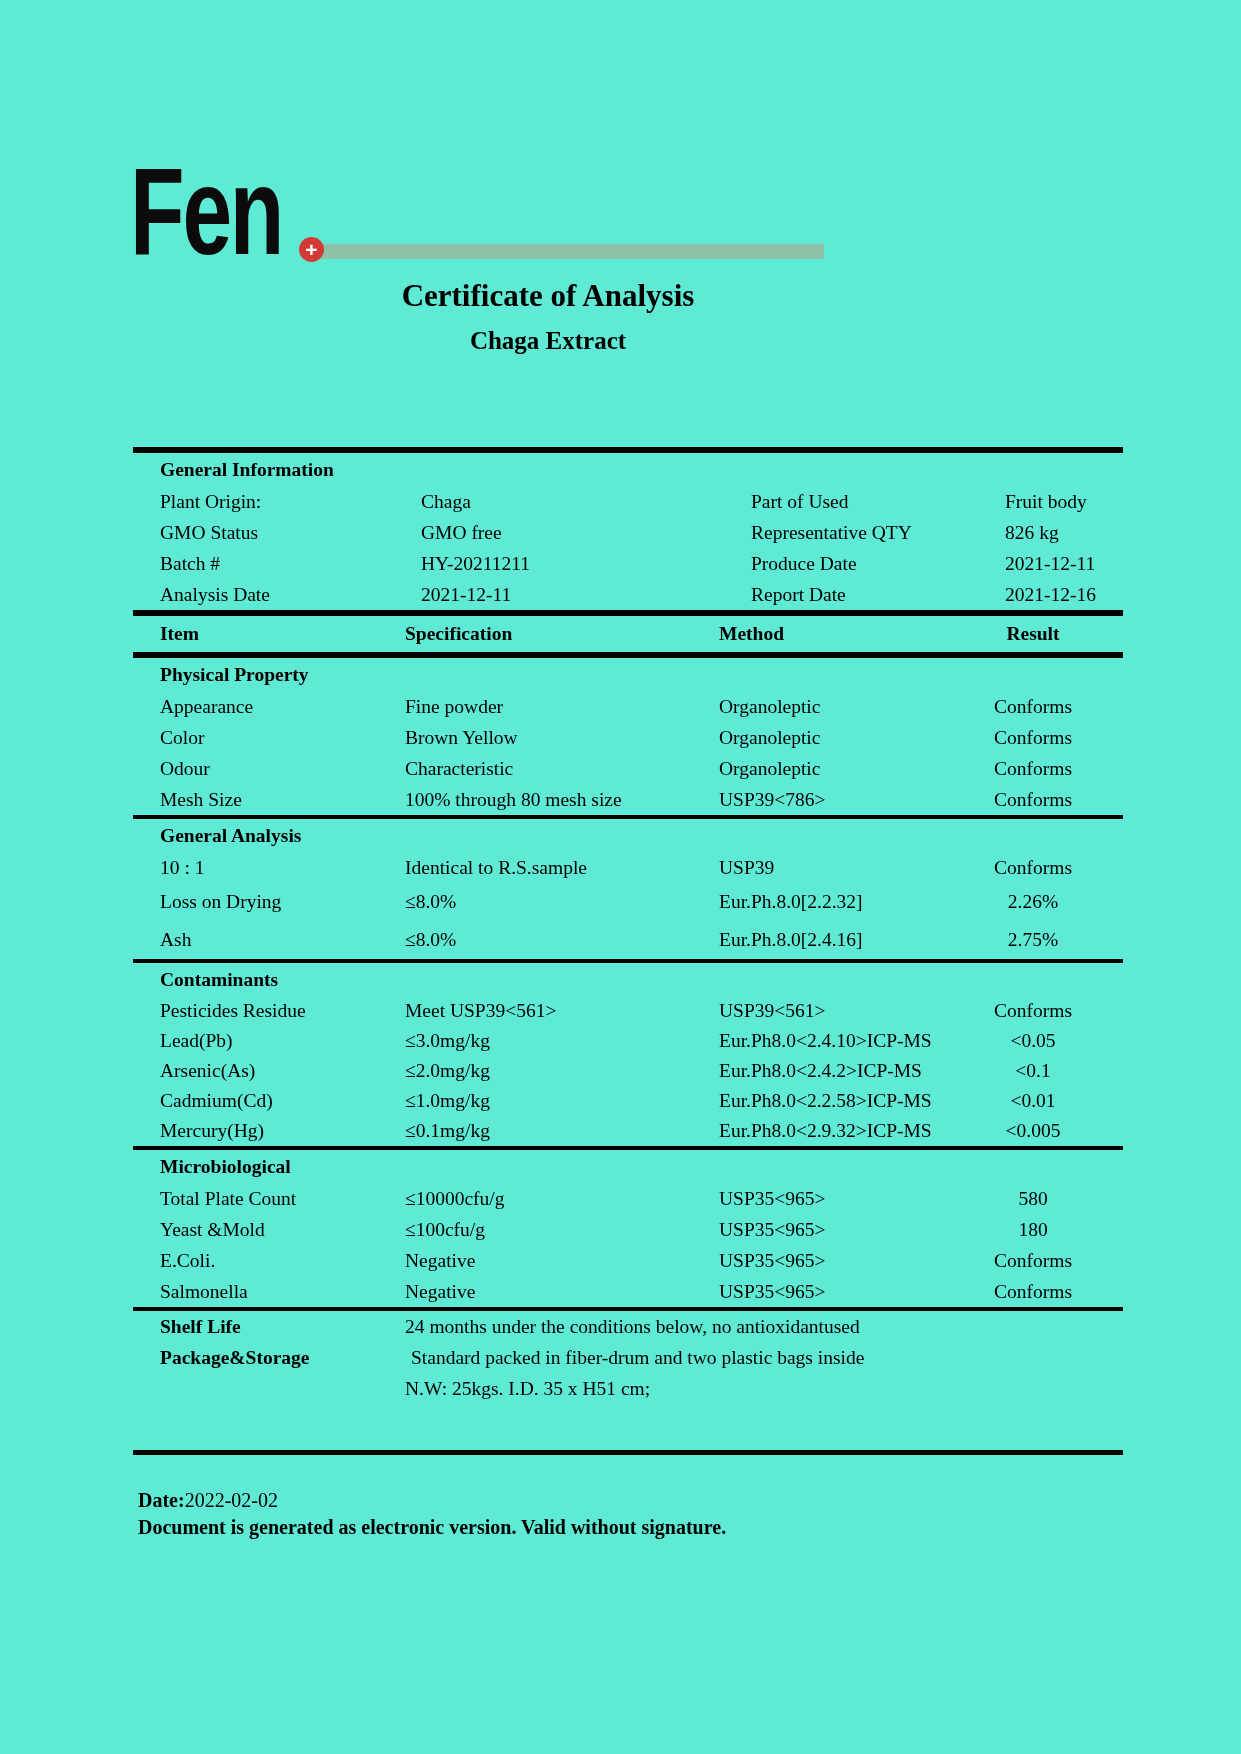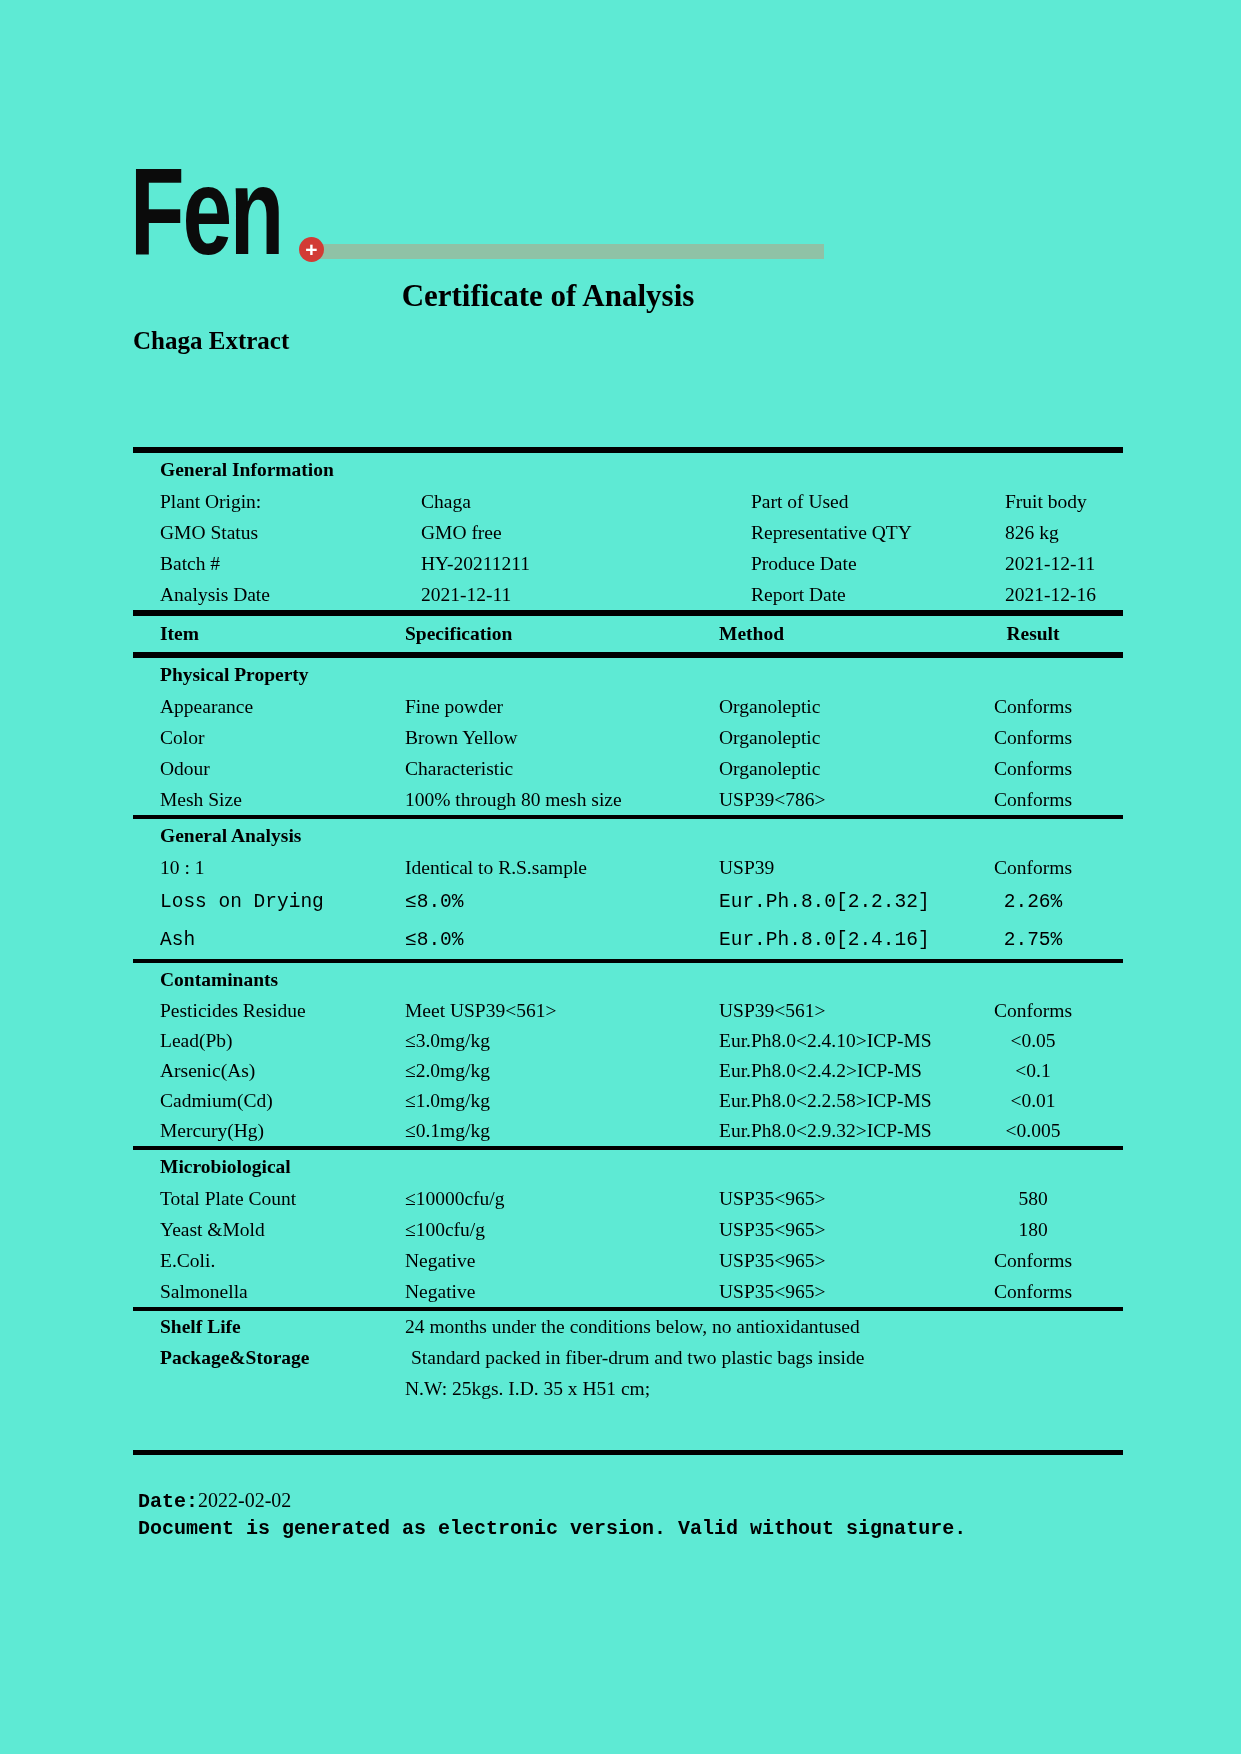--- a/index.html
+++ b/index.html
@@ -28,40 +28,40 @@
     position:absolute;left:299px;top:237px;
     width:25px;height:25px;border-radius:50%;
     display:flex;align-items:center;justify-content:center;
     color:#fff;
     font-family:"Liberation Sans",sans-serif;
     font-weight:700;font-size:21px;line-height:1;
   }
   
   .title-wrap{position:absolute;left:133px;top:278px;width:830px;text-align:center;}
   .doc-title{font-size:31px;font-weight:700;}
-  .sub-wrap{position:absolute;left:133px;top:327px;width:830px;}
+  .sub-wrap{position:absolute;left:133px;top:327px;width:830px;text-align:center;}
   .doc-subtitle{font-size:25px;font-weight:700;}
   
   .coa{position:absolute;left:133px;top:447px;width:990px;font-size:19.5px;}
   .rule{height:6px;background:#000;}
   .rule.thin{height:4px;}
   .sec-heading{font-weight:700;line-height:33px;padding-left:27px;}
   .gi-row{display:grid;grid-template-columns:245px 314px 238px auto;padding-left:27px;line-height:31px;gap:16px;}
   .head-row{display:grid;grid-template-columns:245px 314px 224px 180px;padding-left:27px;line-height:36px;font-weight:700;}
   .data-row{display:grid;grid-template-columns:245px 314px 224px 180px;padding-left:27px;line-height:31px;}
   .data-row.short{line-height:30px;}
-  .data-row.tall{line-height:38px;font-family:Liberation Mono, monospace;}
+  .data-row.tall{line-height:38px;}
   .res{text-align:center;}
   .storage-row{display:grid;grid-template-columns:245px auto;padding-left:27px;line-height:31px;}
   .storage-row .lbl{font-weight:700;}
   .storage-row .val2{padding-left:6px;}
   .spacer{height:46px;}
   
   .footer{position:absolute;left:138px;top:1487px;font-size:20px;line-height:27px;}
-  .footer .bold{font-weight:700;font-family:Liberation Mono, monospace;}
+  .footer .bold{font-weight:700;}
   .footer .date-val{margin-left:0;}
 </style>
 </head>
 <body>
 
 <div class="page">
 
   <div class="logo-text">Fen</div>
   <div class="logo-bar" style="background: rgb(143, 194, 166);"></div>
   <div class="logo-dot" style="background: rgb(210, 59, 53);">+</div>

